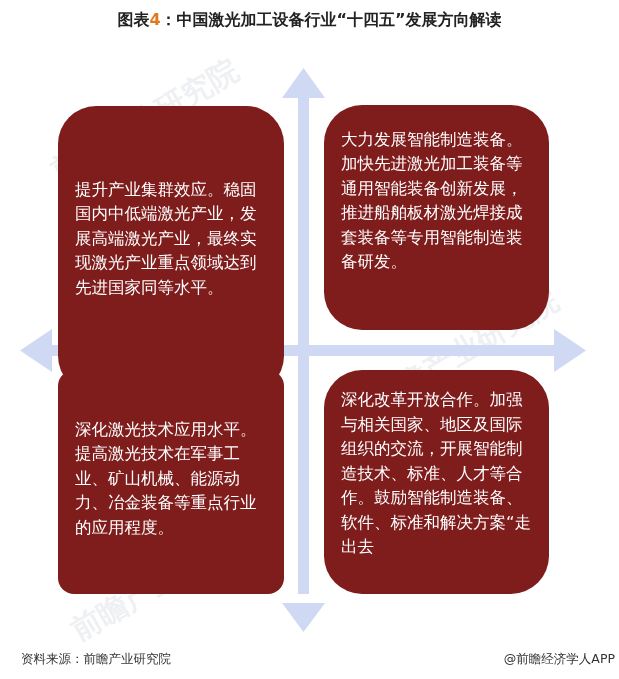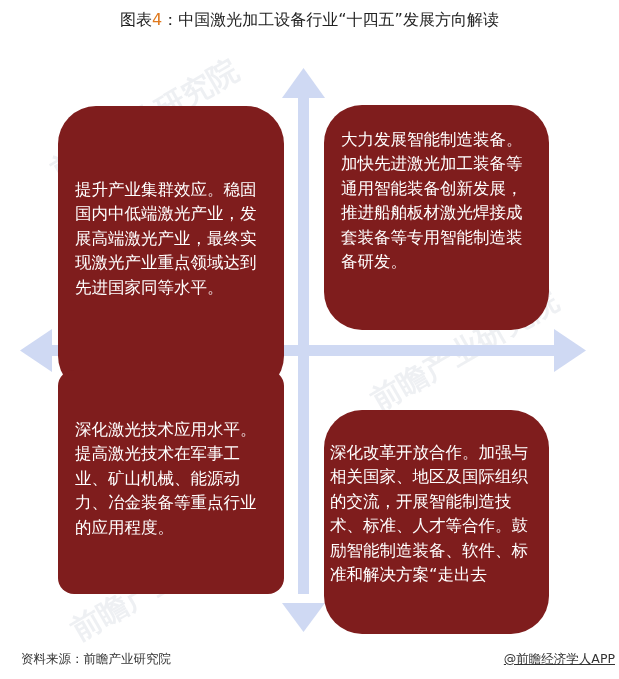--- a/index.html
+++ b/index.html
@@ -1,31 +1,31 @@
 <!DOCTYPE html>
 <html><head>
 <meta charset="utf-8">
 <style>
   html, body { margin: 0; padding: 0; background: #ffffff; }
   body { width: 619px; height: 679px; position: relative; overflow: hidden;
          font-family: "DejaVu Sans", "Liberation Sans", sans-serif; }
   .title { position: absolute; top: 10px; left: 0; width: 619px; text-align: center;
-           font-size: 16px; font-weight: normal; color: #222; letter-spacing: 0px; }
+           font-size: 16px; font-weight: bold; color: #222; letter-spacing: 0px; }
   .title .num { color: #e07a1f; }
   .diagram { position: absolute; left: 0; top: 0; width: 619px; height: 679px; }
   .quad { position: absolute; background: #7f1d1d; border-radius: 38px;
           color: #ffffff; font-size: 16.5px; line-height: 24.5px;
           box-sizing: border-box; display: flex; align-items: center; }
   .quad .txt { width: 100%; }
   #q-tl { left: 58px; top: 106px; width: 226px; height: 288px; padding: 18px 14px 40px 17px; }
   #q-tr { left: 324px; top: 105px; width: 225px; height: 225px; padding: 12px 12px 45px 17px; }
   #q-bl { left: 58px; top: 370px; width: 226px; height: 224px; padding: 4px 12px 10px 17px; border-radius: 16px; }
-  #q-br { left: 324px; top: 370px; width: 225px; height: 224px; padding: 4px 12px 20px 6px; margin-top: 40px; }
+  #q-br { left: 324px; top: 370px; width: 225px; height: 224px; padding: 4px 12px 20px 17px; }
   .footer-left { position: absolute; left: 21px; top: 651px; font-size: 12.5px; color: #333; }
-  .footer-right { position: absolute; right: 4px; top: 651px; font-size: 12.5px; color: #333; text-decoration: underline; }
+  .footer-right { position: absolute; right: 4px; top: 651px; font-size: 12.5px; color: #333; }
   .watermark { position: absolute; color: rgba(160,170,190,0.18); font-size: 30px; font-weight: bold;
                transform: rotate(-30deg); white-space: nowrap; pointer-events: none; }
 </style>
 </head>
 <body>
 
 <div class="title">
   <span>图表</span><span class="num">4</span><span>：中国激光加工设备行业“十四五”发展方向解读</span>
 </div>
 

